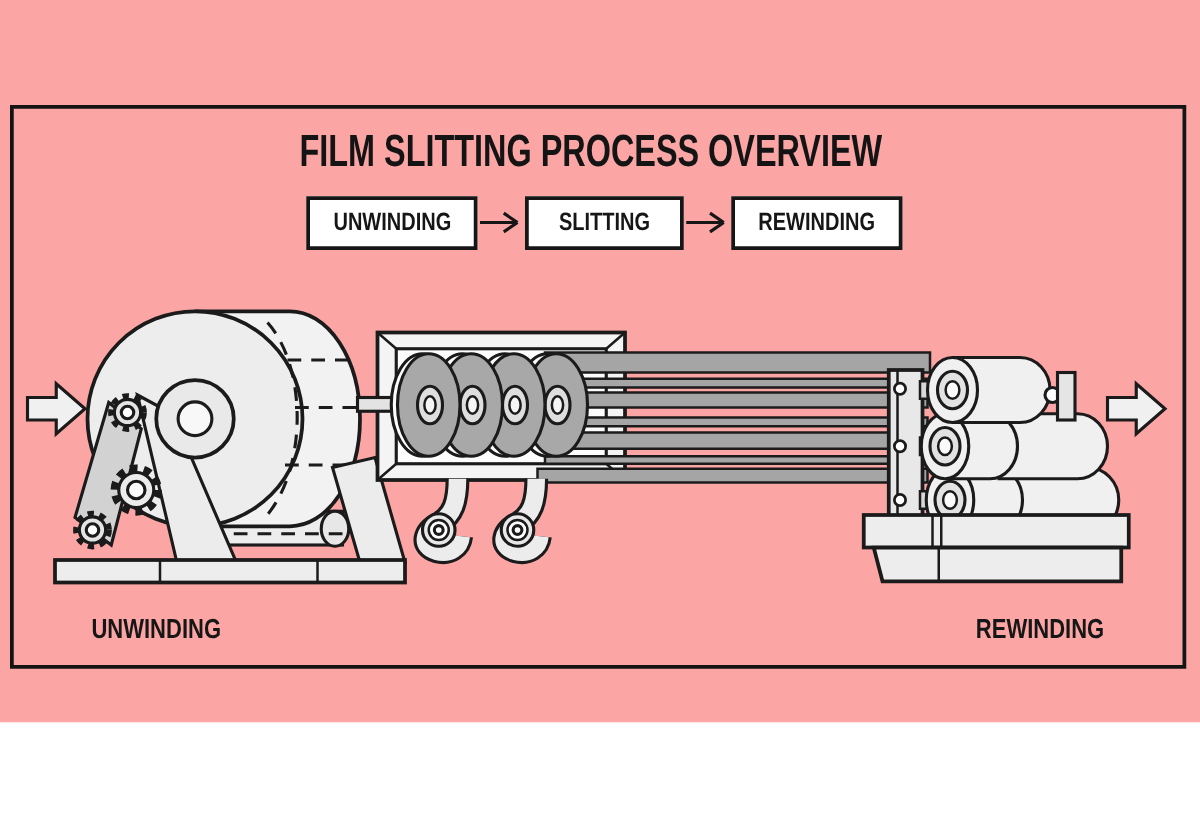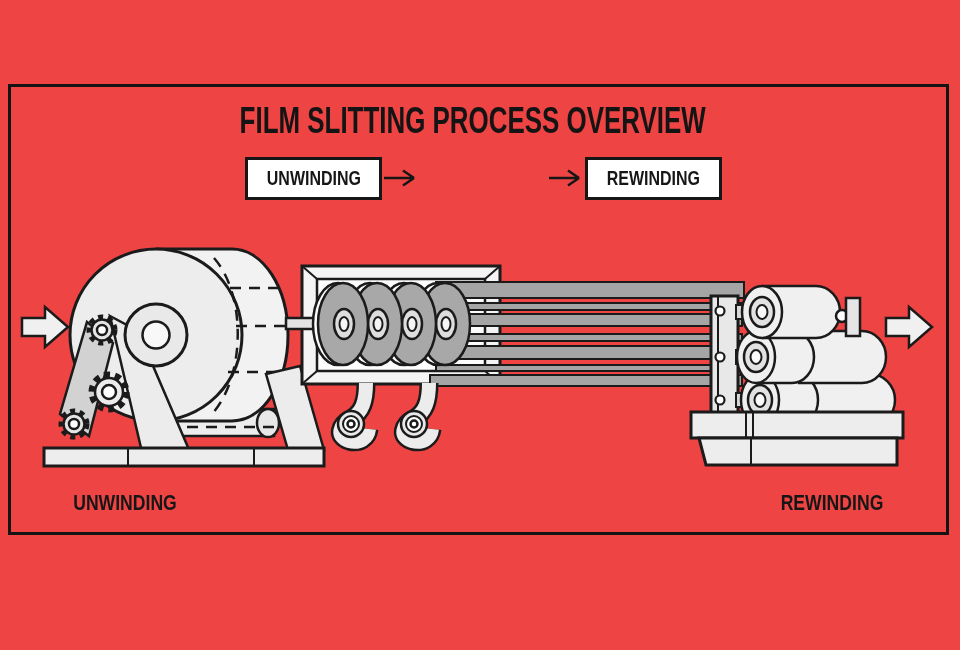--- a/index.html
+++ b/index.html
@@ -1,17 +1,17 @@
 <!DOCTYPE html>
 <html><head>
 <meta charset="utf-8">
 <style>
   html,body{margin:0;padding:0;background:#ffffff;}
   .stage{
-    position:relative;width:960px;height:650px;background:#ef4444;
+    position:relative;width:960px;height:578px;background:#fca5a5;
     font-family:"Liberation Sans",sans-serif;color:#161616;overflow:hidden;
   }
   .draw{position:absolute;left:0;top:0;}
   .ttl{
     position:absolute;left:150px;top:100px;width:640px;text-align:center;
     font-size:36px;font-weight:bold;letter-spacing:0px;color:#141414;
     transform:scaleX(0.72);white-space:nowrap;
   }
   .step{
     position:absolute;top:157px;height:43px;border:3px solid #161616;background:#ffffff;
@@ -210,20 +210,23 @@
     </g>
 
     <path d="M 886 318 H 909 V 307 L 932 327 L 909 347 V 336 H 886 Z" fill="#f0f0f0" stroke="#1b1b1b" stroke-width="2.5"></path>
   </svg>
 
   <div class="ttl">FILM SLITTING PROCESS OVERVIEW</div>
 
   <div class="step step1">
     <span>UNWINDING</span>
   </div>
+  <div class="step step2">
+    <span>SLITTING</span>
+  </div>
   <div class="step step3">
     <span>REWINDING</span>
   </div>
 
   <div class="stn stn-left">UNWINDING</div>
   <div class="stn stn-right">REWINDING</div>
 
 </div>
 
 </body></html>

